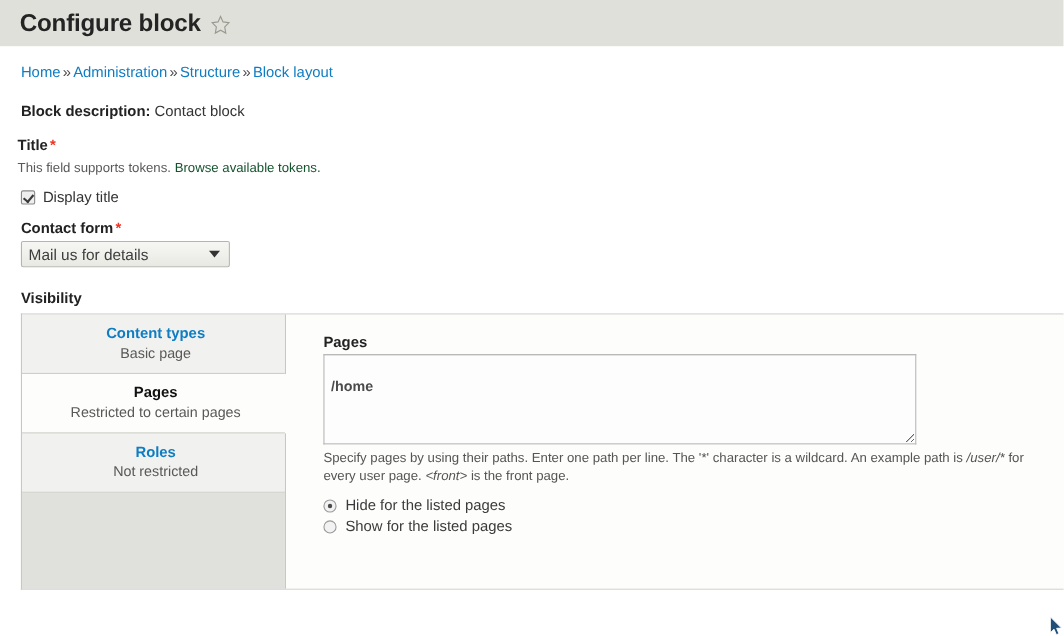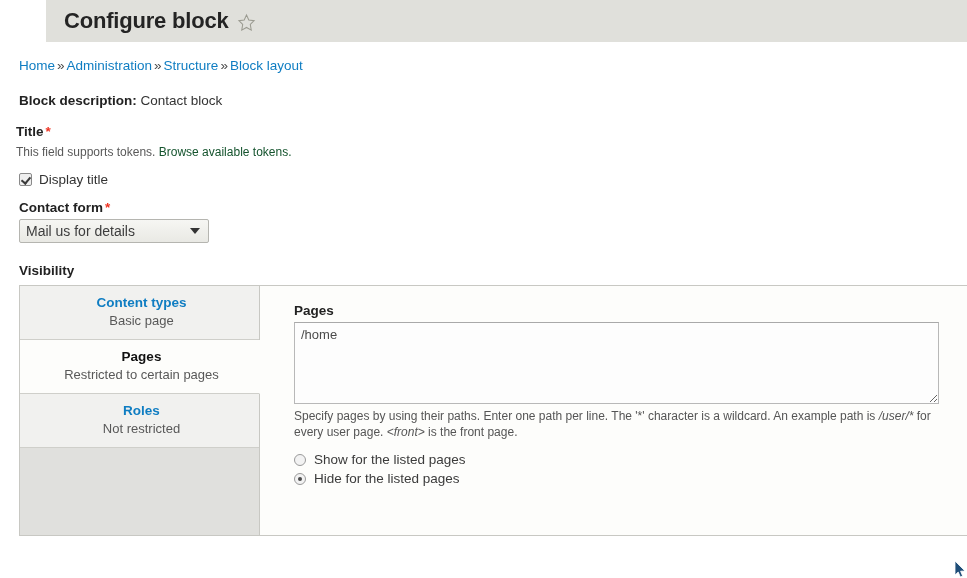--- a/index.html
+++ b/index.html
@@ -16,21 +16,20 @@
     position: relative;
   }
 
   
   .page-header {
     height: 42px;
     background: #e0e0db;
     display: flex;
     align-items: center;
     padding: 0 0 0 18px;
-    margin-left: 46px;
   }
   .page-title {
     font-size: 22px;
     font-weight: bold;
     color: #242424;
     letter-spacing: -0.2px;
     line-height: 1;
     margin: 0;
     display: inline-block;
   }
@@ -234,33 +233,34 @@
     padding: 17px 0 0 34px;
   }
   .pane-label {
     font-weight: bold;
     font-size: 13.5px;
     color: #222;
     display: block;
     margin-bottom: 4px;
   }
   textarea.pages-area {
-    width: 645px;
+    width: 539px;
     height: 82px;
     border: 1px solid #b8b8b8;
     border-top-color: #a9a9a9;
     background: #fdfdfd;
     font-family: "Liberation Sans", sans-serif;
     font-size: 13px;
     color: #4b4b4b;
-    padding: 4px 6px;
+    padding: 20px 6px;
     resize: both;
     outline: none;
     display: block;
     overflow: hidden;
+    font-weight: bold;
   }
   .pane-desc {
     font-size: 12px;
     color: #555555;
     line-height: 15.5px;
     margin-top: 5px;
     width: 640px;
   }
   .pane-desc i { font-style: italic; }
 
@@ -370,26 +370,26 @@
   </div>
 
   <div class="vtabs-panes">
     <label class="pane-label">Pages</label>
     <textarea class="pages-area" style="">/home</textarea>
     <div class="pane-desc">
       <span>Specify pages by using their paths. Enter one path per line. The '*' character is a wildcard. An example path is </span><i>/user/*</i><span> for every user page. </span><i>&lt;front&gt;</i><span> is the front page.</span>
     </div>
     <div class="radios">
       <div class="radio-row">
+        <span class="rb checked"></span>
+        <label>Hide for the listed pages</label>
+      </div>
+      <div class="radio-row">
         <span class="rb"></span>
         <label>Show for the listed pages</label>
       </div>
-      <div class="radio-row">
-        <span class="rb checked"></span>
-        <label>Hide for the listed pages</label>
-      </div>
     </div>
   </div>
 </div>
 
 <svg class="cursor-artifact" viewBox="0 0 11 17">
   <polygon points="0,0 0,14 3.2,11 5.4,16 7.6,15 5.6,10.2 10,10" fill="#1f4e79" stroke="#ffffff" stroke-width="0.8"></polygon>
 </svg>
 
 </body></html>

